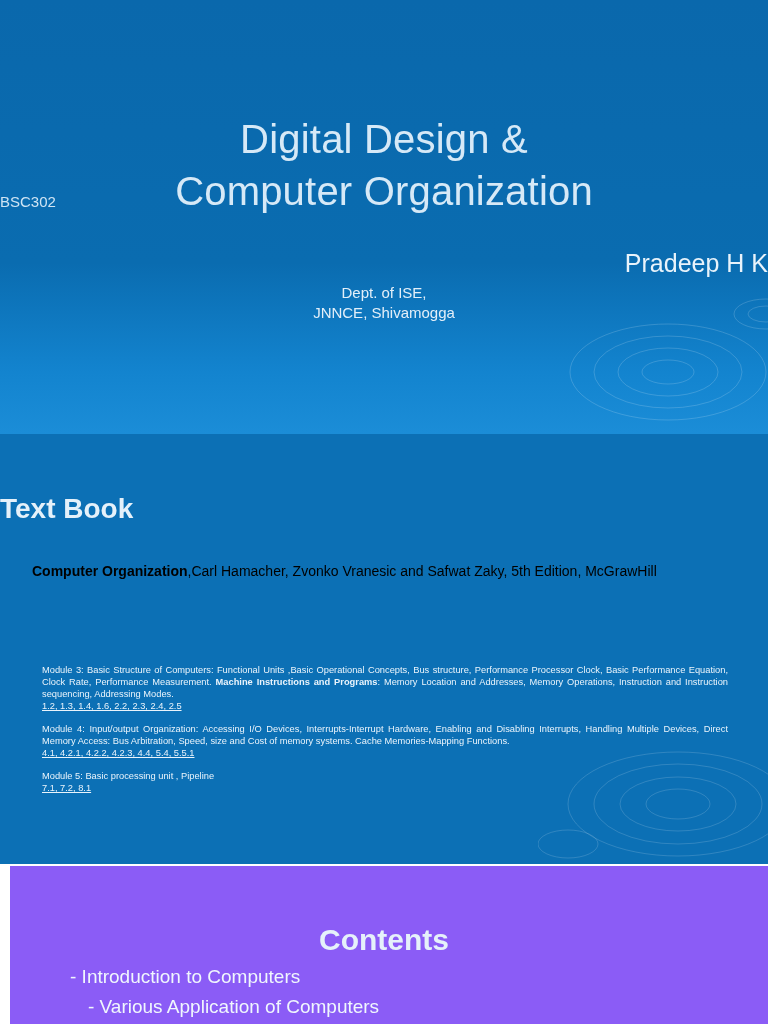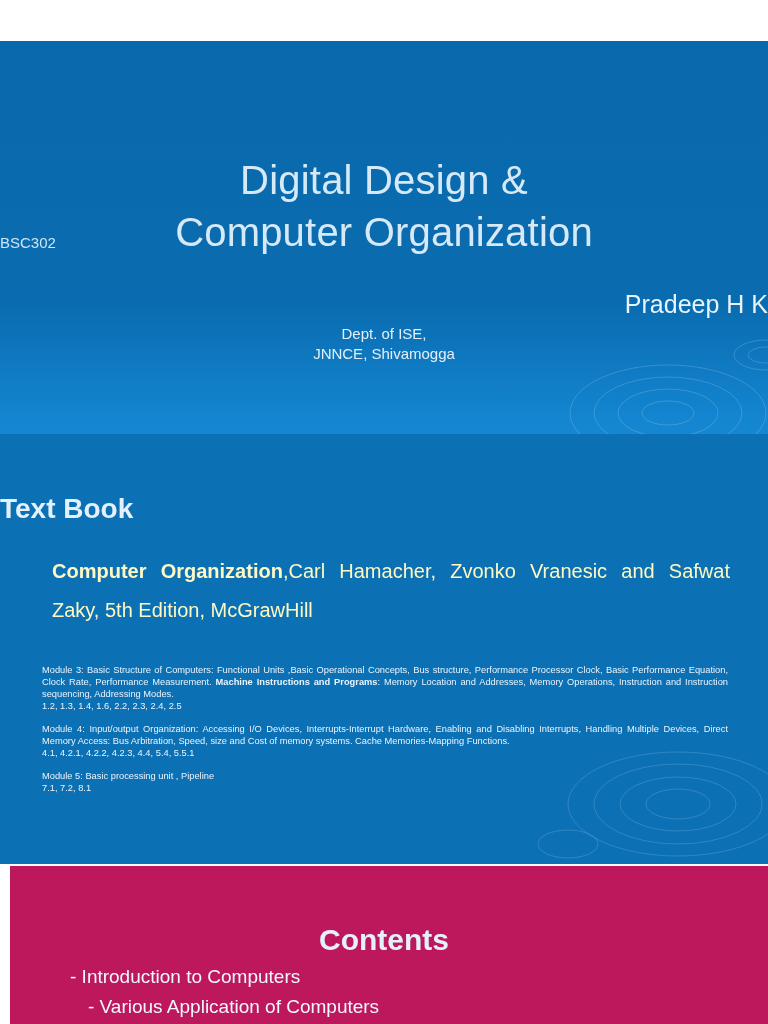--- a/index.html
+++ b/index.html
@@ -21,21 +21,20 @@
   }
 
   
   .slide1 {
     position: absolute;
     left: 0; top: 0;
     width: 768px;
     height: 478px;
     background: linear-gradient(180deg, #0a68ac 0%, #0a6cb0 55%, #1384cf 78%, #1e90da 95%, #0f74bb 100%);
     overflow: hidden;
-    margin-top: 41px;
   }
   .ripples {
     position: absolute;
     pointer-events: none;
     opacity: .55;
   }
   .title-main {
     position: absolute;
     left: 0; top: 86px;
     width: 768px;
@@ -83,49 +82,49 @@
   }
   .tb-title {
     position: absolute;
     left: 0; top: 36px;
     width: 768px;
     color: #e5f1fa;
     font-size: 28px;
   }
   .tb-body {
     position: absolute;
-    left: 52px; top: 118px;
+    left: 32px; top: 118px;
     width: 678px;
-    color: #fef9c3;
-    font-size: 20px;
+    color: #000000;
+    font-size: 14px;
     line-height: 39px;
     text-align: justify;
   }
   .tb-body b { font-weight: bold; }
   .modules {
     position: absolute;
     left: 42px; top: 224px;
     width: 686px;
     color: #eaf4fc;
     font-size: 9.3px;
     line-height: 12px;
     text-align: justify;
     margin-top: 6px;
   }
   .modules p { margin: 0 0 11px 0; }
-  .modules .nums { text-align: center; }
+  .modules .nums { text-align: center; text-decoration: underline; }
   .modules b { font-weight: bold; }
 
   
   .slide3 {
     position: absolute;
     left: 0; top: 866px;
     width: 768px;
     height: 158px;
-    background: #be185d;
+    background: #8b5cf6;
     overflow: hidden;
   }
   .ct-title {
     position: absolute;
     left: 0; top: 32px;
     width: 768px;
     text-align: center;
     color: #e5f1fa;
     font-size: 30px;
   }

